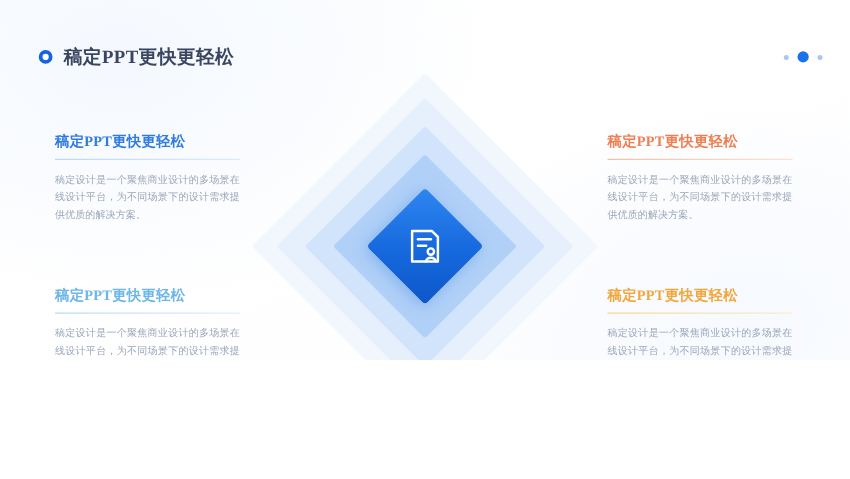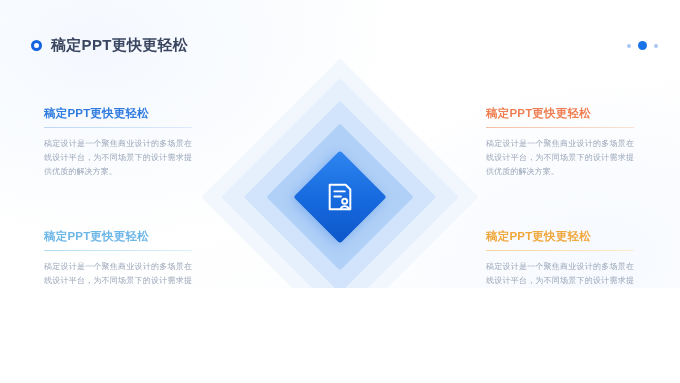--- a/index.html
+++ b/index.html
@@ -16,20 +16,21 @@
 
   .slide {
     position: relative;
     width: 680px;
     height: 288px;
     background:
       radial-gradient(ellipse 420px 280px at 14% 16%, #f4f8fe 0%, rgba(250,252,255,0) 70%),
       radial-gradient(ellipse 360px 240px at 88% 88%, #f6f9fe 0%, rgba(250,252,255,0) 70%),
       linear-gradient(160deg, #fdfefe 0%, #ffffff 45%, #fcfdff 100%);
     overflow: hidden;
+    font-family: Liberation Serif, serif;
   }
 
   
   .header {
     position: absolute;
     left: 31px;
     top: 36px;
     display: flex;
     align-items: center;
     gap: 9px;

